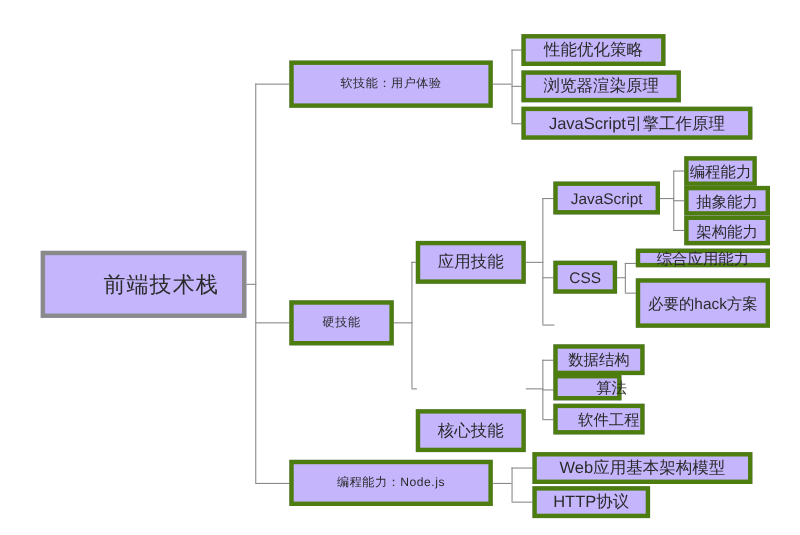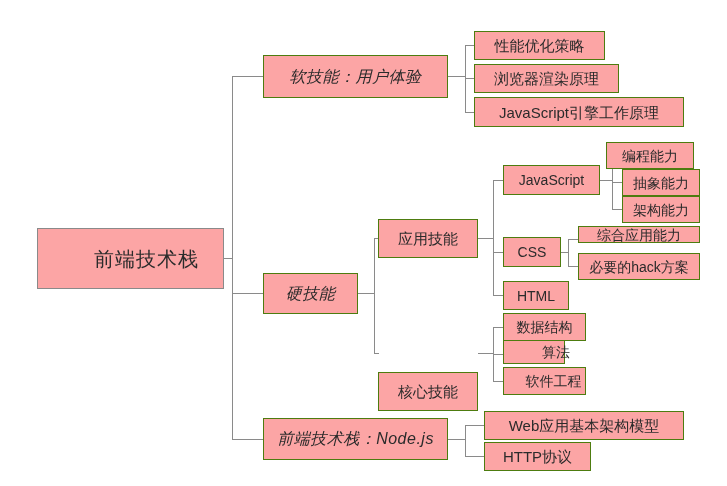--- a/index.html
+++ b/index.html
@@ -11,39 +11,38 @@
     position: relative;
     width: 727px;
     height: 486px;
     background: #ffffff;
     font-family: "Liberation Sans", "DejaVu Sans", sans-serif;
     overflow: hidden;
   }
   .node {
     position: absolute;
     box-sizing: border-box;
-    background: #fca5a5;
-    border: 1px solid #4d7c0f;
+    background: #c4b5fd;
+    border: 4px solid #4d7c0f;
     display: flex;
     align-items: center;
     justify-content: center;
     color: #2b2b2b;
     white-space: nowrap;
     line-height: 1;
   }
   .node.root {
     border-color: #8a8a8a;
     font-size: 20px;
     letter-spacing: 1px;
     padding-left: 32px;
   }
   .node.lvl1 {
-    font-size: 16px;
+    font-size: 11px;
     letter-spacing: 0.5px;
-    font-style: italic;
   }
   .node.lvl2 {
     font-size: 15px;
     text-align: center;
   }
   .node.lvl3 {
     font-size: 14px;
   }
   .node.leaf1 {
     font-size: 15px;
@@ -93,60 +92,59 @@
   <div class="edge h" style="left:478px; top:238px; width:16px;"></div>
   <div class="edge v" style="left:493px; top:180px; height:115px;"></div>
 
   <div class="edge h" style="left:493px; top:180px; width:11px;"></div>
   <div class="node lvl3" style="left:503px; top:165px; width:97px; height:30px;">JavaScript</div>
 
   <div class="edge h" style="left:600px; top:180px; width:13px;"></div>
   <div class="edge v" style="left:612px; top:155px; height:54px;"></div>
 
   <div class="edge h" style="left:612px; top:155px; width:11px;"></div>
-  <div class="node lvl3" style="left:606px; top:142px; width:88px; height:27px;">编程能力</div>
+  <div class="node lvl3" style="left:622px; top:142px; width:66px; height:27px;">编程能力</div>
 
   <div class="edge h" style="left:612px; top:182px; width:11px;"></div>
   <div class="node lvl3" style="left:622px; top:169px; width:78px; height:27px;">抽象能力</div>
 
   <div class="edge h" style="left:612px; top:209px; width:11px;"></div>
   <div class="node lvl3" style="left:622px; top:196px; width:78px; height:27px;">架构能力</div>
 
   <div class="edge h" style="left:493px; top:252px; width:11px;"></div>
   <div class="node lvl3" style="left:503px; top:237px; width:58px; height:30px;">CSS</div>
 
   <div class="edge h" style="left:561px; top:252px; width:8px;"></div>
   <div class="edge v" style="left:568px; top:239px; height:27px;"></div>
 
   <div class="edge h" style="left:568px; top:239px; width:11px;"></div>
   <div class="node lvl3" style="left:578px; top:226px; width:122px; height:17px;">综合应用能力</div>
 
   <div class="edge h" style="left:568px; top:266px; width:11px;"></div>
-  <div class="node lvl3" style="left:578px; top:253px; width:122px; height:27px;">必要的hack方案</div>
+  <div class="node lvl3" style="left:578px; top:253px; width:122px; height:45px;">必要的hack方案</div>
 
   <div class="edge h" style="left:493px; top:295px; width:11px;"></div>
-  <div class="node lvl3" style="left:503px; top:281px; width:66px; height:29px;">HTML</div>
 
   <div class="edge h" style="left:374px; top:353px; width:5px;"></div>
   <div class="node lvl2" style="left:378px; top:334px; width:100px; height:39px;margin-top:38px;">核心技能</div>
 
   <div class="edge h" style="left:478px; top:353px; width:16px;"></div>
   <div class="edge v" style="left:493px; top:327px; height:54px;"></div>
 
   <div class="edge h" style="left:493px; top:327px; width:11px;"></div>
   <div class="node lvl3" style="left:503px; top:313px; width:83px; height:28px;">数据结构</div>
 
   <div class="edge h" style="left:493px; top:354px; width:11px;"></div>
   <div class="node lvl3" style="left:503px; top:340px; width:62px; height:24px;padding-left:44px;">算法</div>
 
   <div class="edge h" style="left:493px; top:381px; width:11px;"></div>
   <div class="node lvl3" style="left:503px; top:367px; width:83px; height:28px;padding-left:18px;">软件工程</div>
 
   <div class="edge h" style="left:232px; top:439px; width:32px;"></div>
-  <div class="node lvl1" style="left:263px; top:418px; width:185px; height:42px;">前端技术栈：Node.js</div>
+  <div class="node lvl1" style="left:263px; top:418px; width:185px; height:42px;">编程能力：Node.js</div>
 
   <div class="edge h" style="left:448px; top:439px; width:17px;"></div>
   <div class="edge v" style="left:465px; top:425px; height:31px;"></div>
 
   <div class="edge h" style="left:465px; top:425px; width:20px;"></div>
   <div class="node leaf1" style="left:484px; top:411px; width:200px; height:29px;">Web应用基本架构模型</div>
 
   <div class="edge h" style="left:465px; top:456px; width:20px;"></div>
   <div class="node leaf1" style="left:484px; top:442px; width:107px; height:29px;">HTTP协议</div>
 

